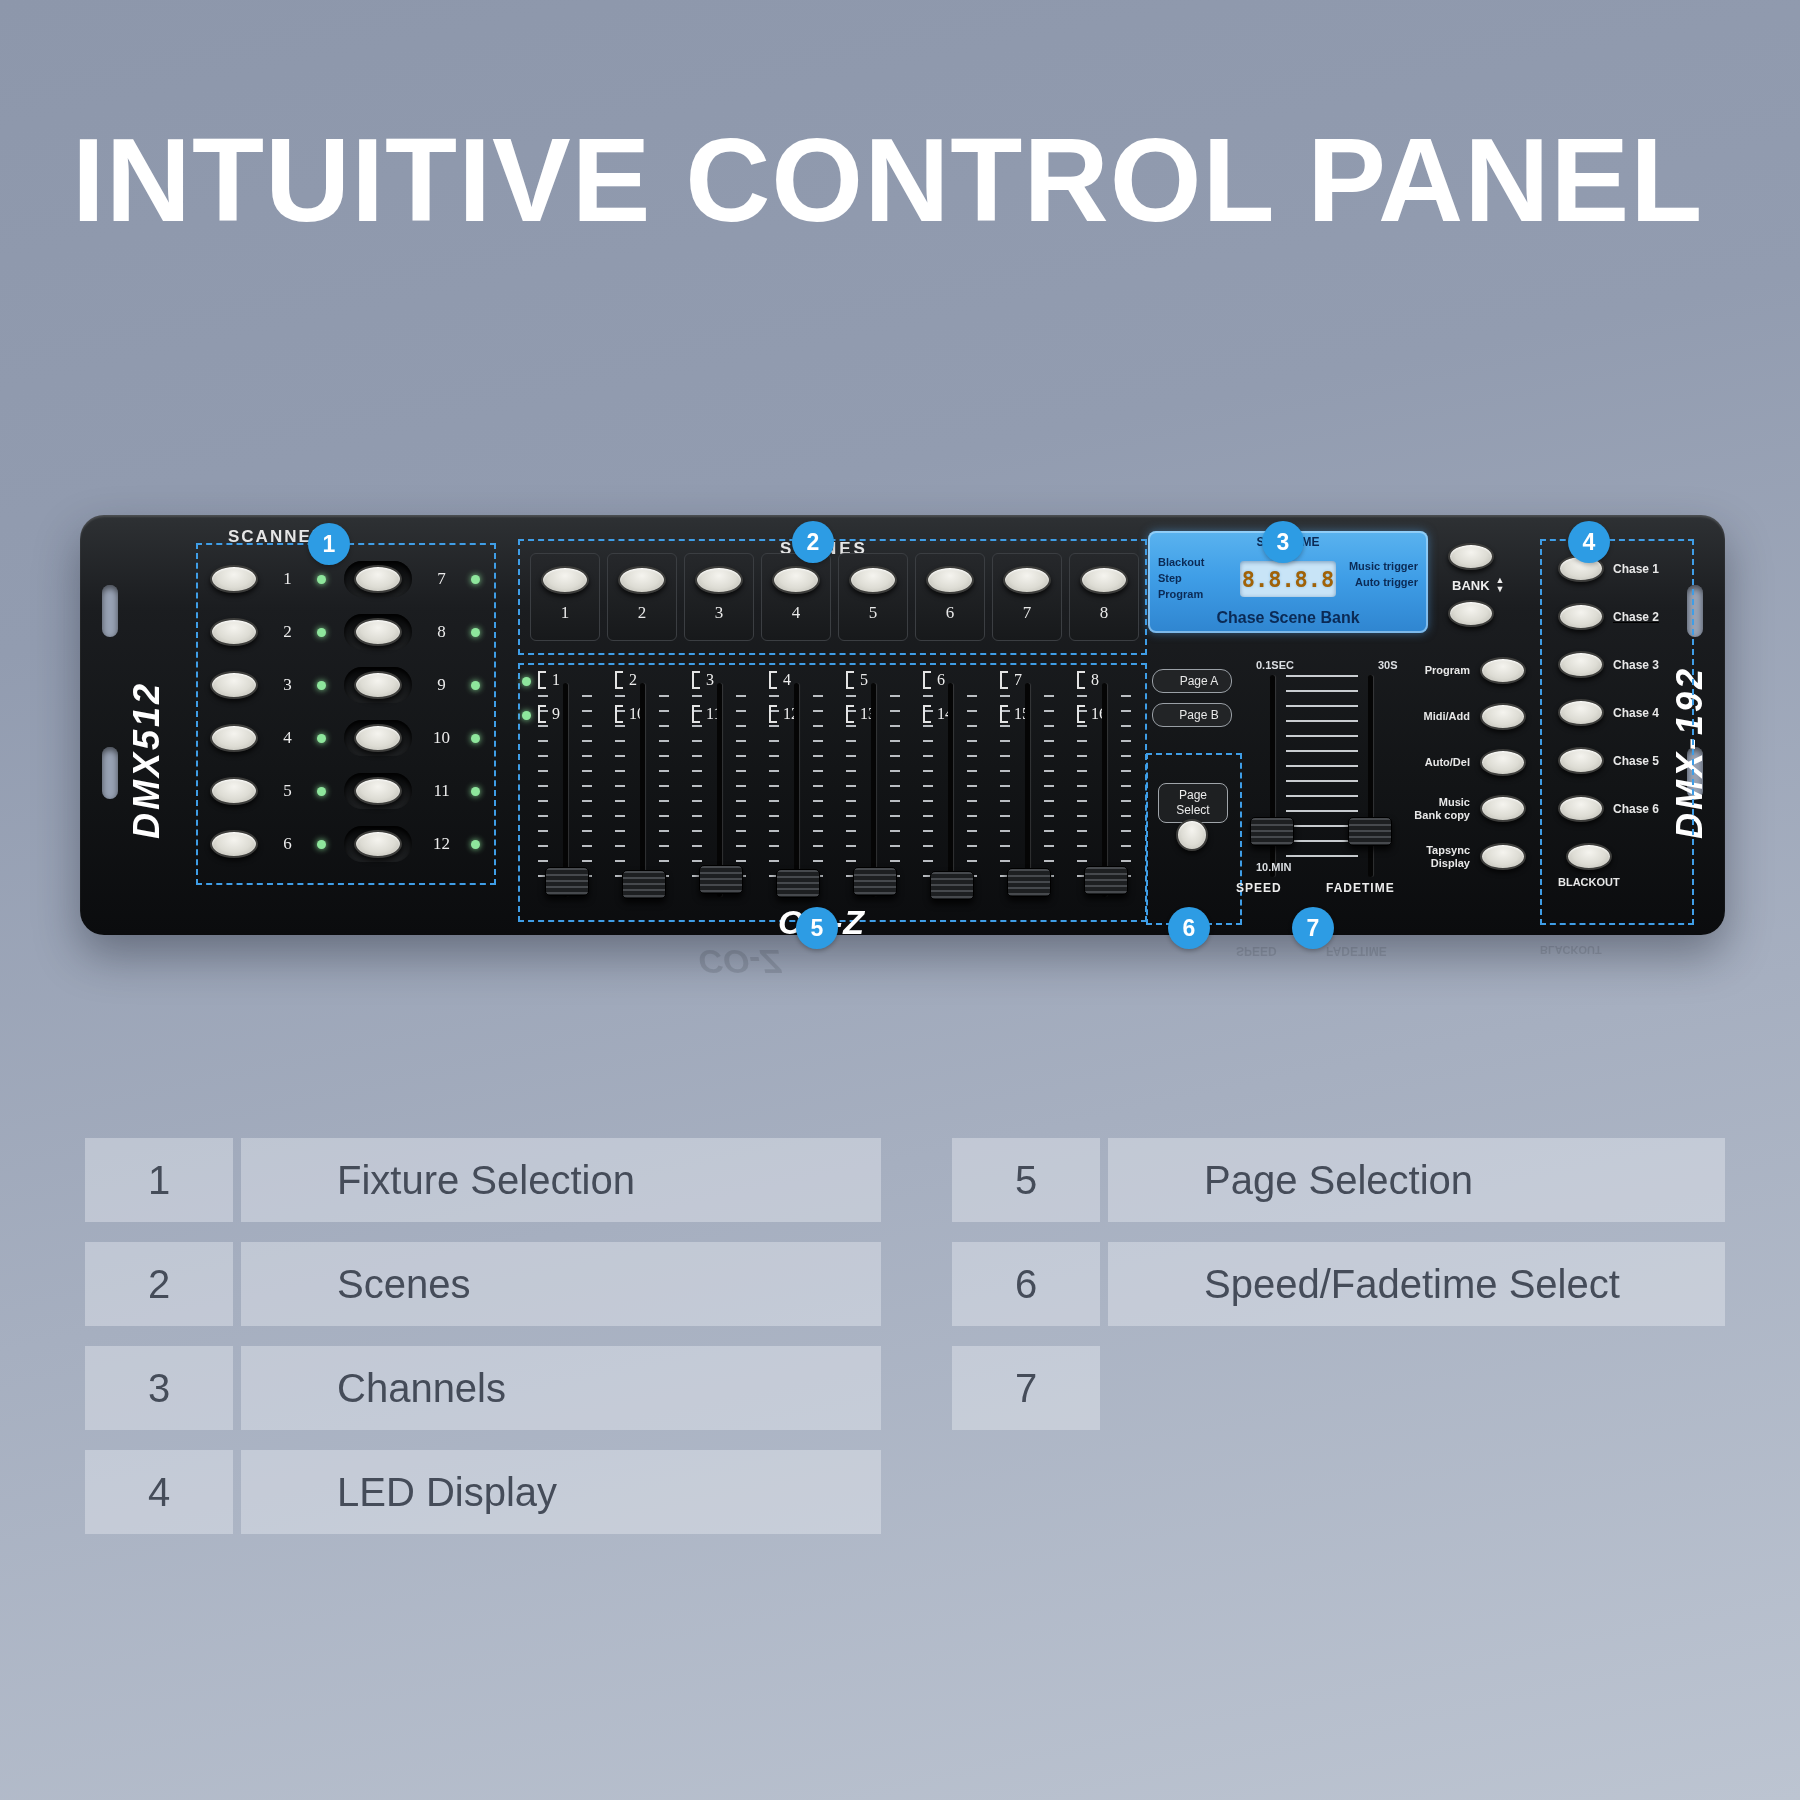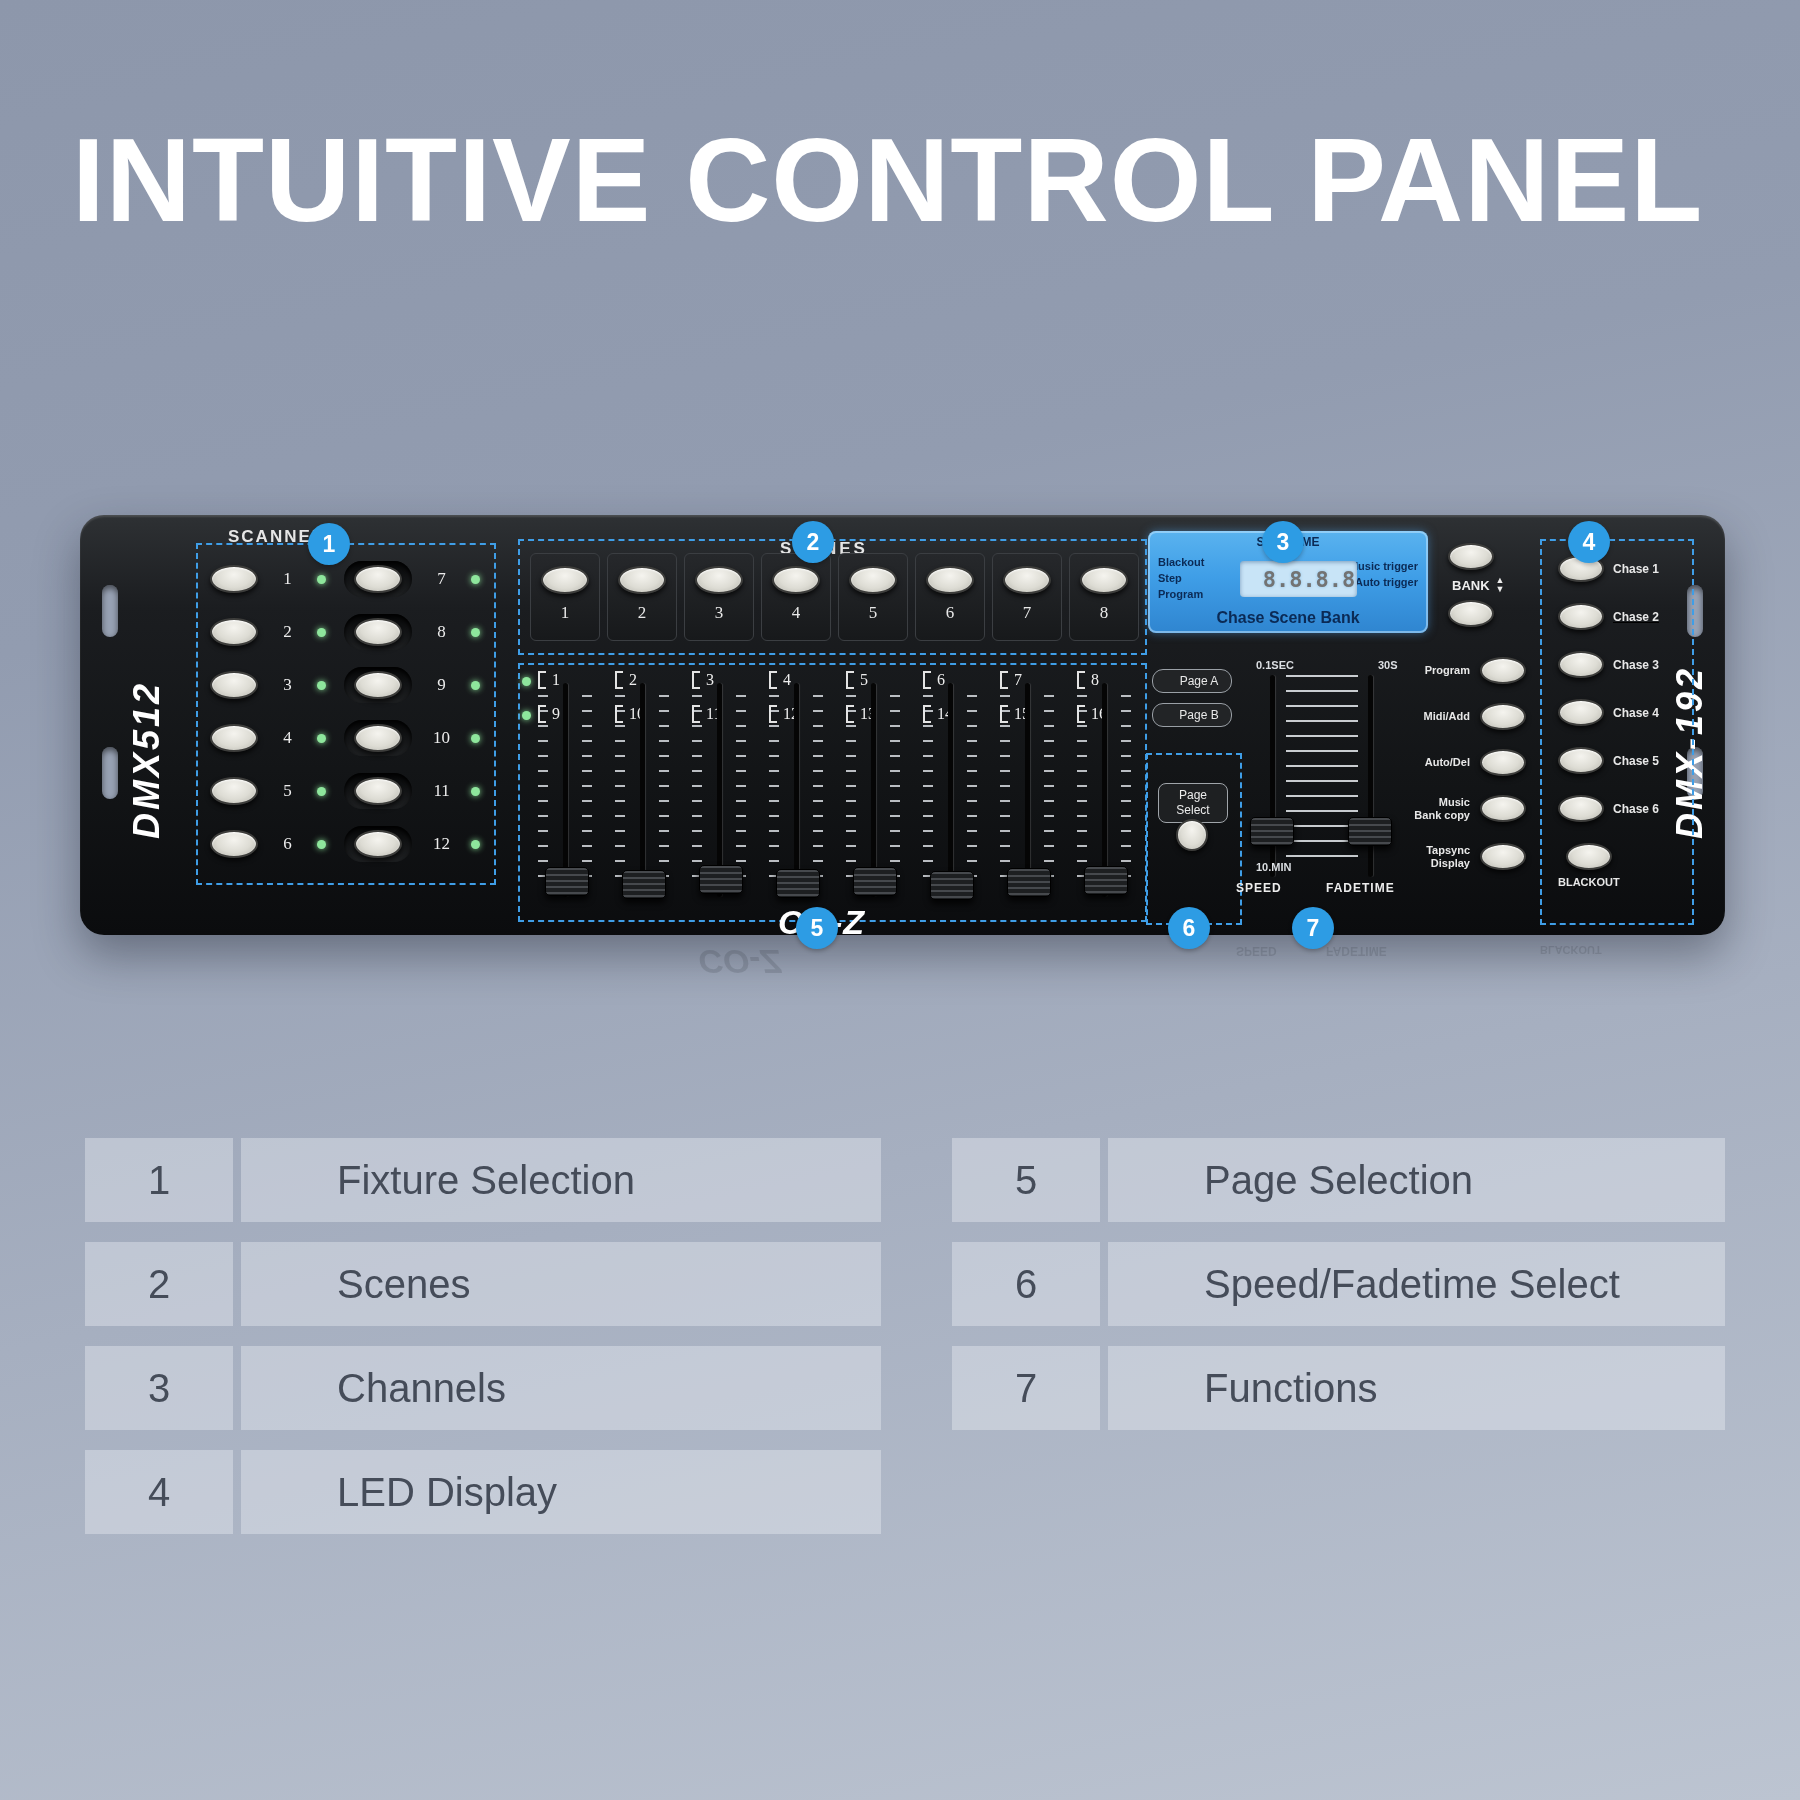--- a/index.html
+++ b/index.html
@@ -52,21 +52,21 @@
   .pagetag{position:absolute;width:64px;height:22px;border:1px solid #9aa0a6;border-radius:11px;background:#222426;color:#e8e8e8;font-size:12px;display:flex;align-items:center;justify-content:center;padding-left:14px;}
 
   
   .ps-label{position:absolute;width:68px;height:38px;border:1px solid #a0a5aa;border-radius:8px;background:#1e2022;color:#ececec;font-size:12px;display:flex;flex-direction:column;align-items:center;justify-content:center;line-height:15px;}
 
   
   .display{position:absolute;left:1068px;top:16px;width:280px;height:102px;border-radius:8px;
     background:linear-gradient(180deg,#5ab3ef 0%,#3f9ee7 45%,#2f85d0 100%);box-shadow:inset 0 0 0 2px rgba(190,228,255,.55), 0 0 10px rgba(80,160,230,.5);}
   .disp-txt{position:absolute;color:#0b2a55;font-weight:bold;font-size:11px;line-height:14px;}
   .lcd{position:absolute;left:92px;top:30px;width:96px;height:36px;background:#c8e4f7;border-radius:4px;box-shadow:inset 0 1px 4px rgba(20,60,110,.45);display:flex;align-items:center;justify-content:center;
-    font-family:"DejaVu Sans Mono",monospace;font-weight:bold;font-size:22px;color:#737373;text-shadow:0 0 3px #8fc2e6;padding-left:21px;}
+    font-family:"DejaVu Sans Mono",monospace;font-weight:bold;font-size:22px;color:#a16207;text-shadow:0 0 3px #8fc2e6;}
 
   
   .sf-small{position:absolute;color:#dcdfe3;font-size:11px;font-weight:bold;}
   .sf-name{position:absolute;color:#ececec;font-size:12px;font-weight:bold;letter-spacing:1px;}
   .ladder{position:absolute;left:1206px;top:160px;width:72px;height:182px;background:repeating-linear-gradient(180deg,rgba(232,236,240,.85) 0 2px,transparent 2px 15px);}
   .vtrack{position:absolute;width:5px;height:202px;top:160px;background:#050505;border-radius:3px;box-shadow:1px 0 1px rgba(255,255,255,.14);}
   .vcap{position:absolute;width:42px;height:27px;border-radius:5px;border:1px solid #000;background:repeating-linear-gradient(180deg,#46494d 0 2px,#1d1f21 2px 6px);box-shadow:0 4px 6px rgba(0,0,0,.8);}
 
   
   .fn-row{position:absolute;display:flex;align-items:center;gap:10px;}
@@ -424,14 +424,13 @@
 <div class="legend-row" style="left:952px;top:1138px;width:773px;">
   <div class="num-box">5</div>
   <div class="label-box">Page Selection</div>
 </div>
 <div class="legend-row" style="left:952px;top:1242px;width:773px;">
   <div class="num-box">6</div>
   <div class="label-box">Speed/Fadetime Select</div>
 </div>
 <div class="legend-row" style="left:952px;top:1346px;width:773px;">
   <div class="num-box">7</div>
-  <div class="label-box">Functions</div>
 </div>
 
 </body></html>

